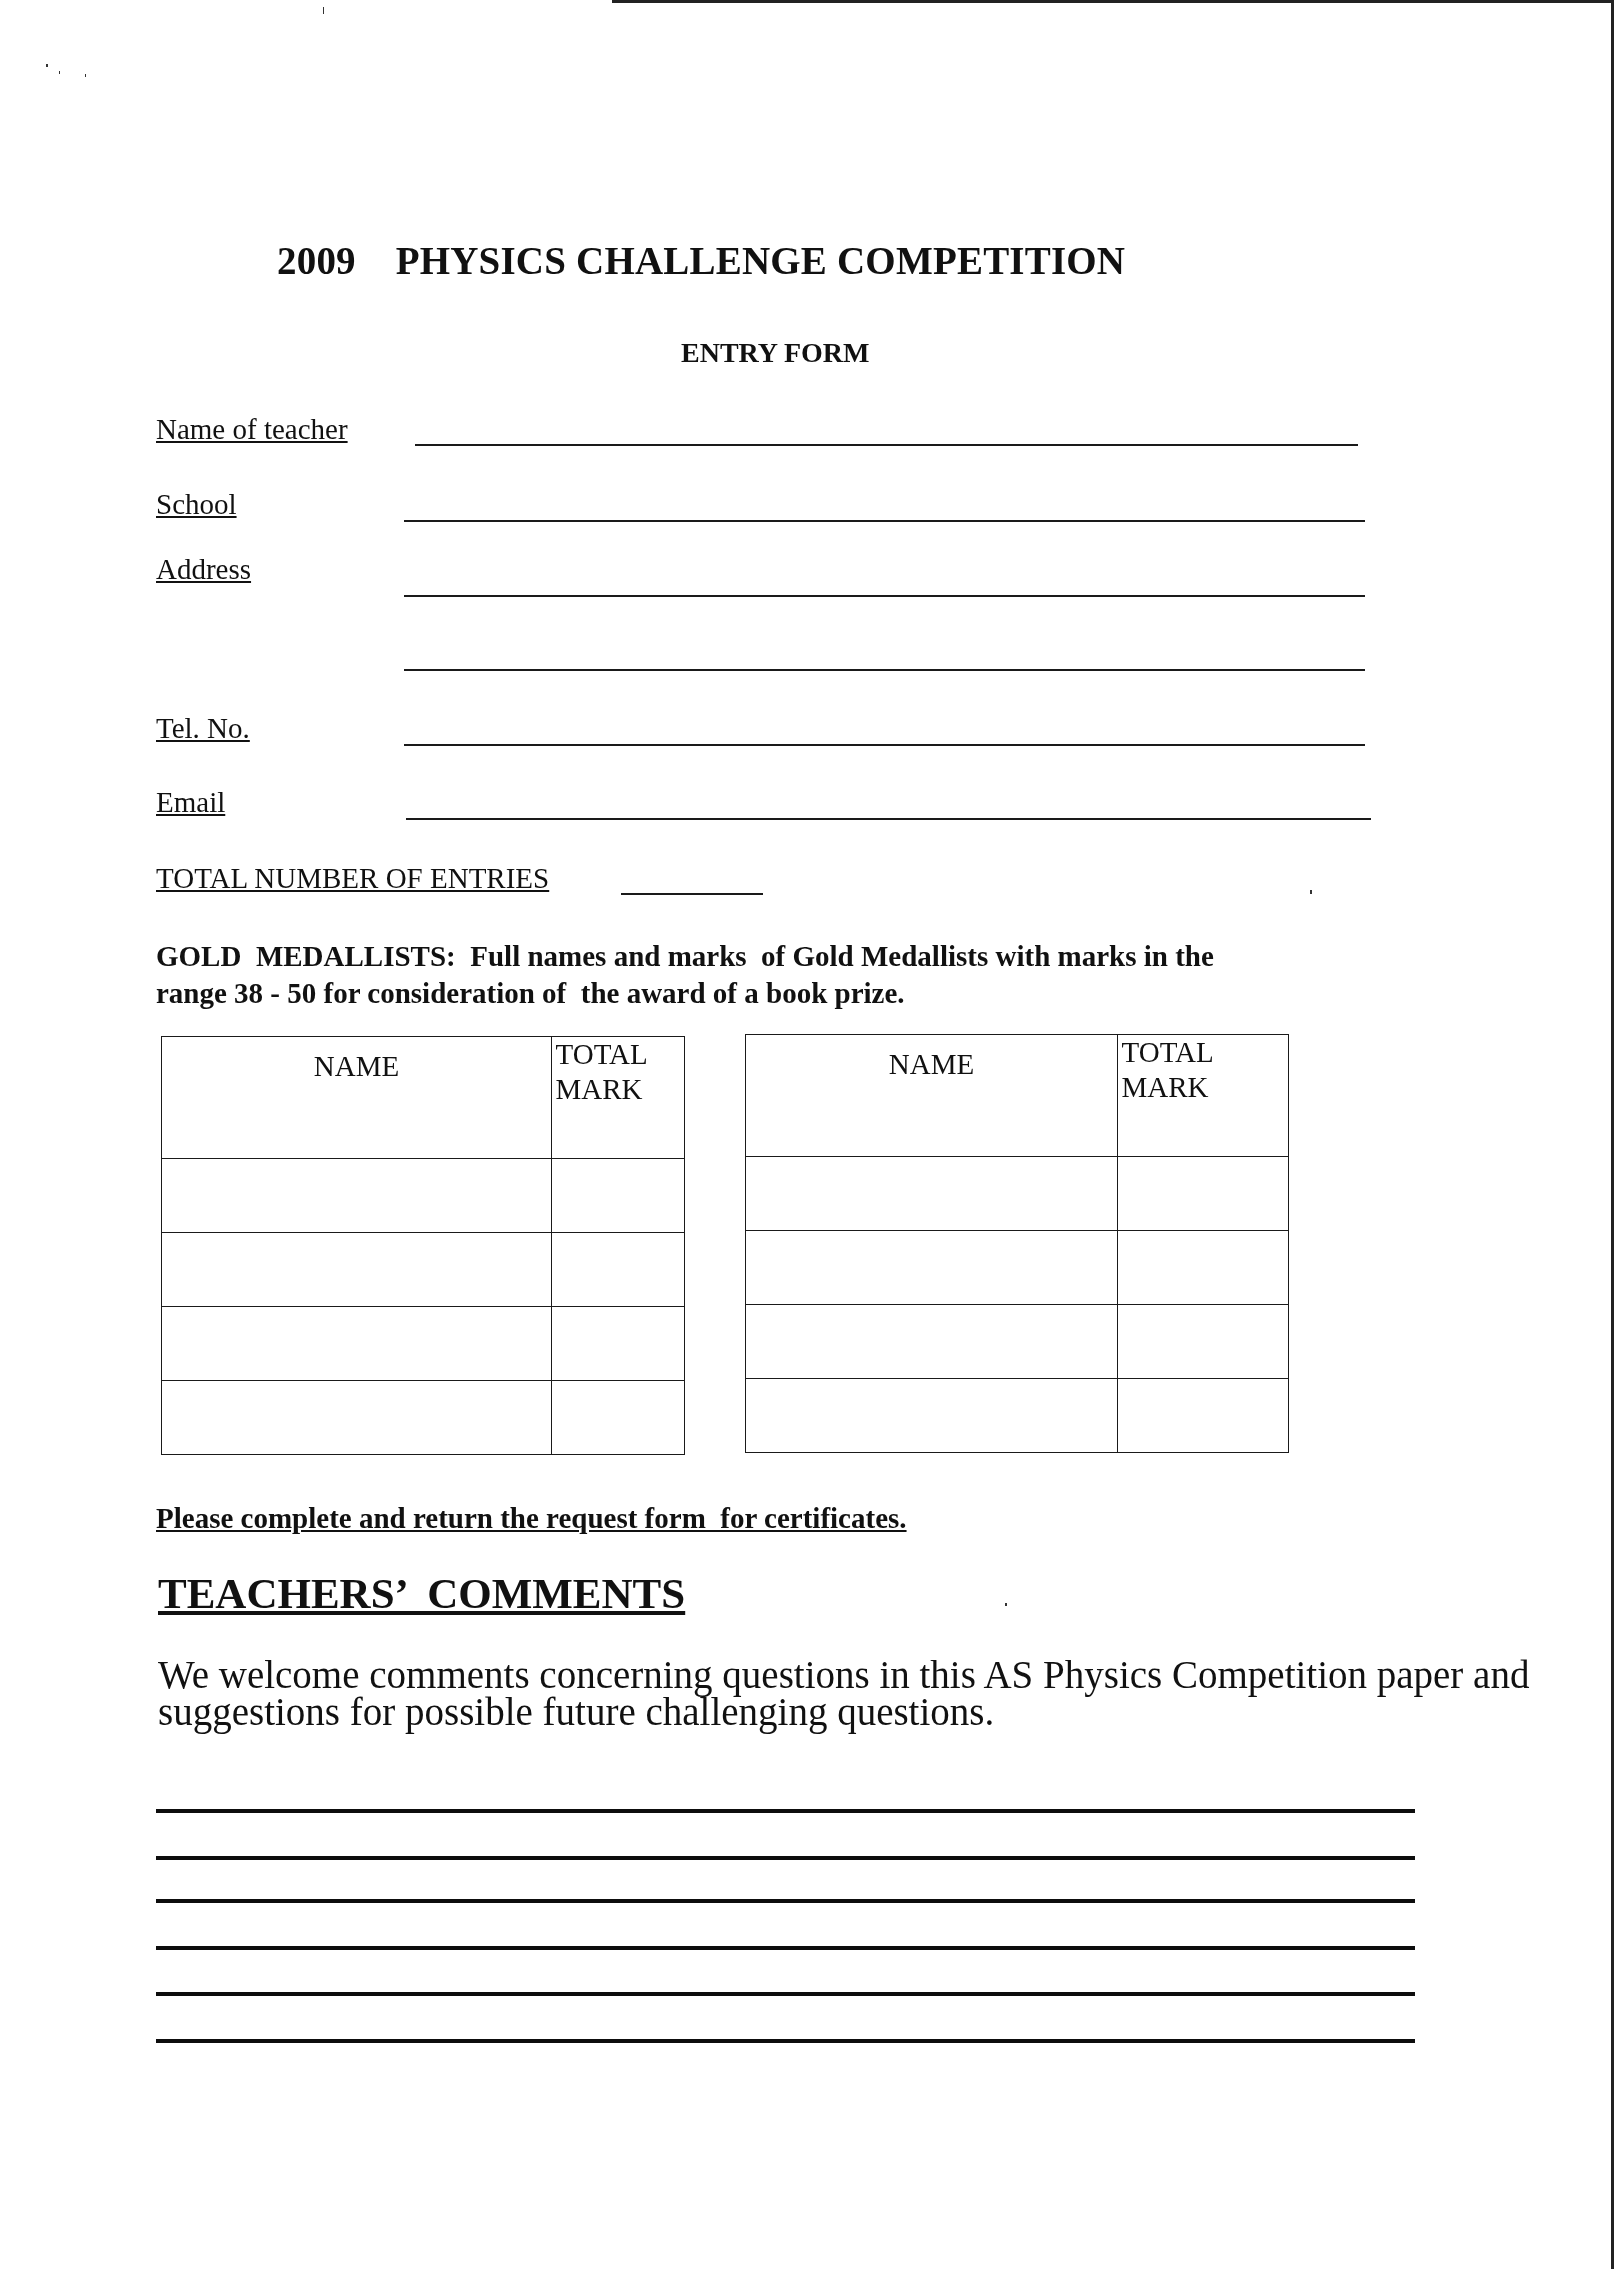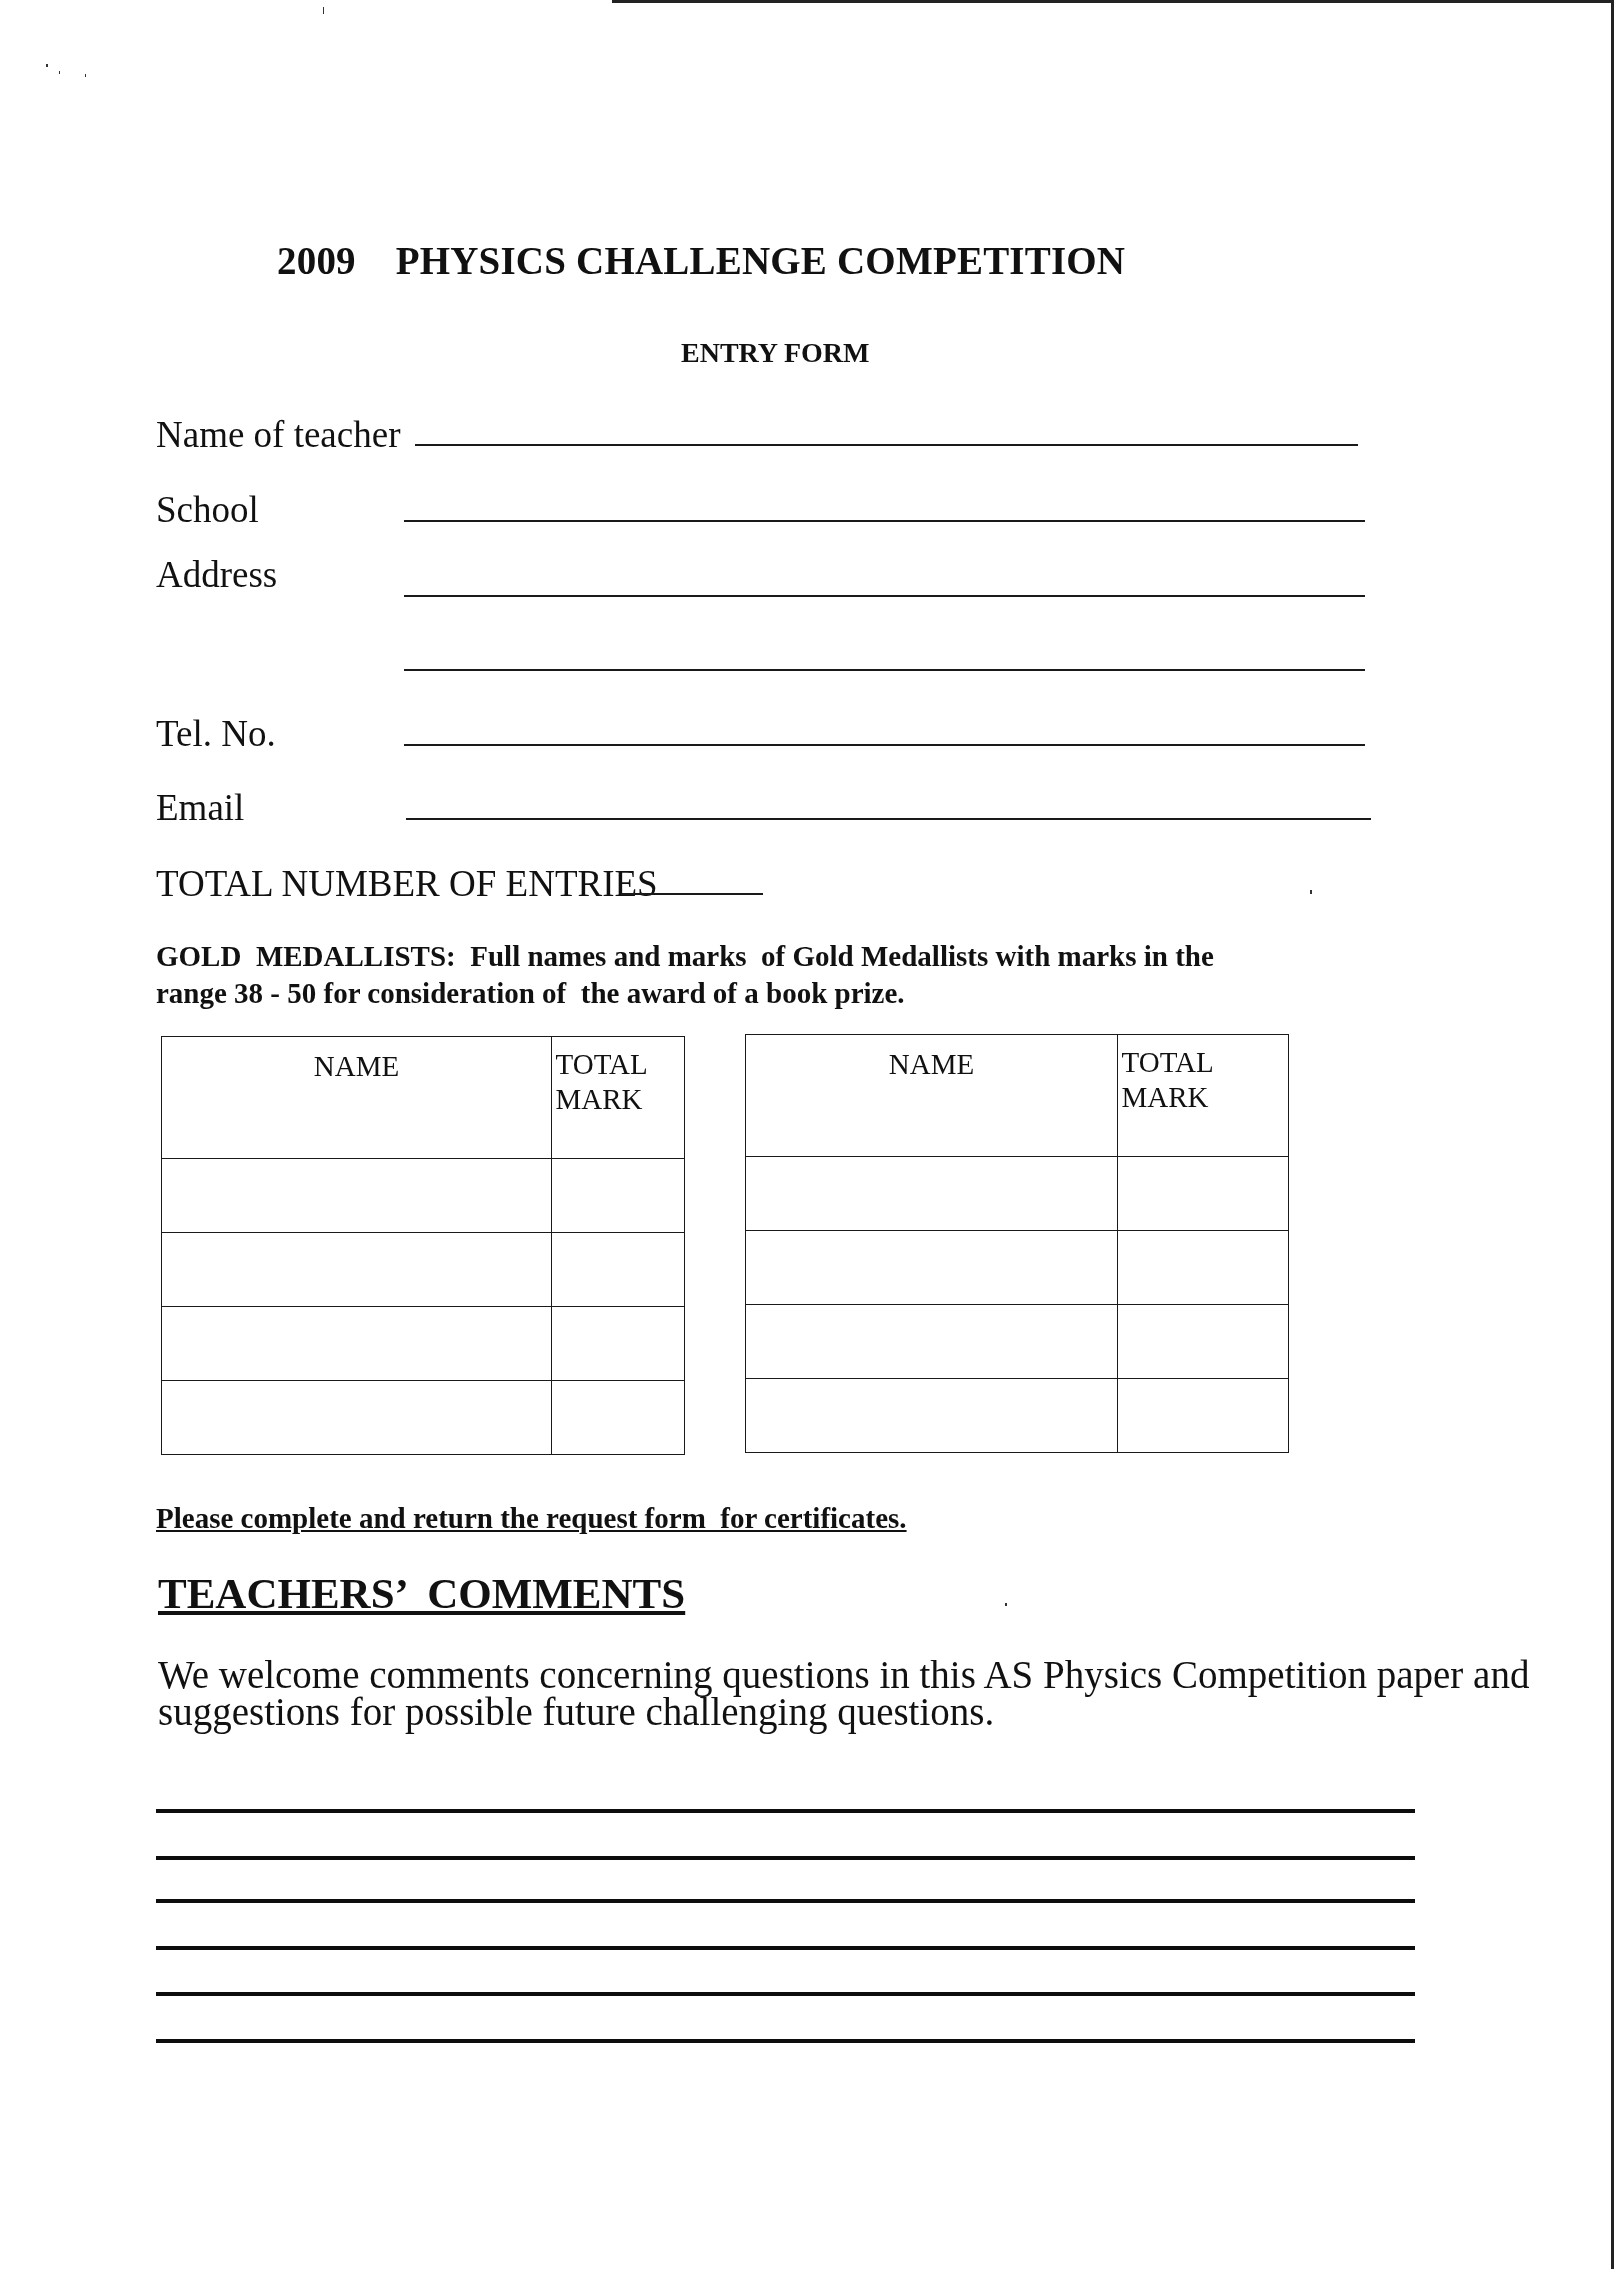--- a/index.html
+++ b/index.html
@@ -43,22 +43,23 @@
     .subtitle {
       position: absolute;
       left: 681px; top: 337px;
       font-size: 28px;
       font-weight: bold;
       white-space: pre;
     }
     .field-label {
       position: absolute;
       left: 156px;
-      font-size: 37px;
+      font-size: 29px;
       white-space: nowrap;
+      text-decoration: underline;
     }
     .field-line {
       position: absolute;
       height: 1.8px;
       background: #1a1a1a;
       border: none;
     }
     .notice {
       position: absolute;
       left: 156px;
@@ -97,21 +98,21 @@
       line-height: 35px;
     }
     table.medal th.name-head {
       text-align: center;
       padding-top: 12.4px;
       height: 109px;
     }
     table.medal th.mark-head {
       text-align: left;
       padding-left: 3.5px;
-      padding-top: 10px;
+      padding-top: 0;
     }
     table.medal td {
       height: 73px;
     }
     .cell-input {
       display: block;
       width: 100%;
       height: 100%;
       border: none;
       background: transparent;

